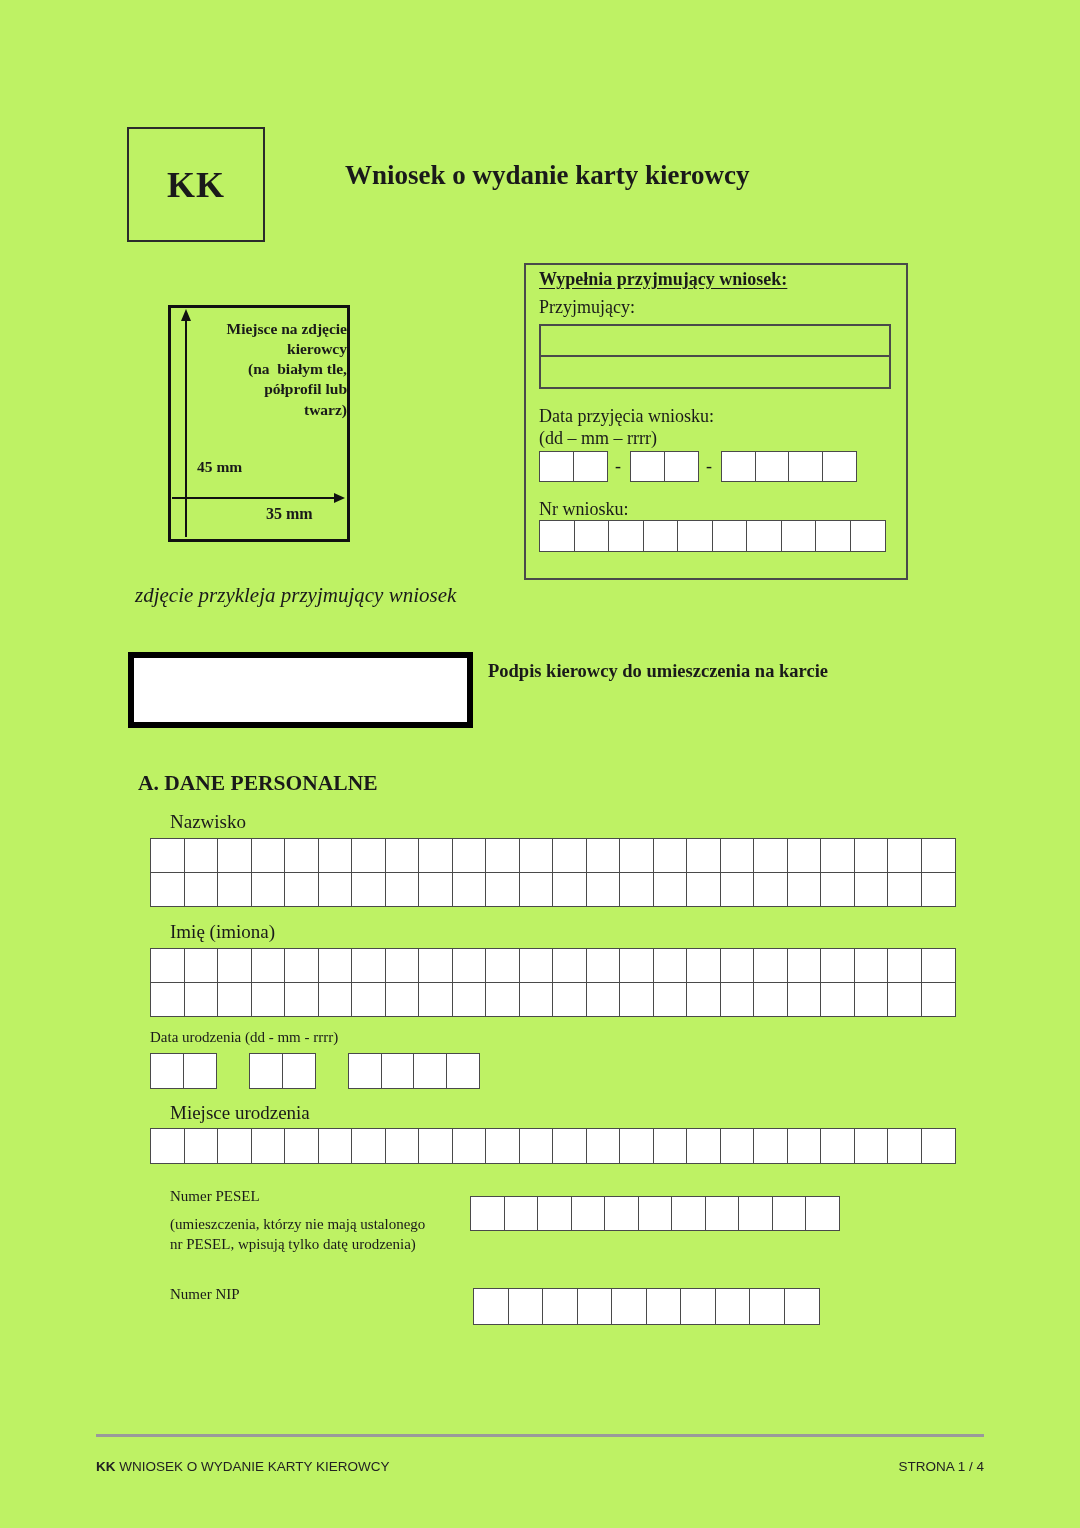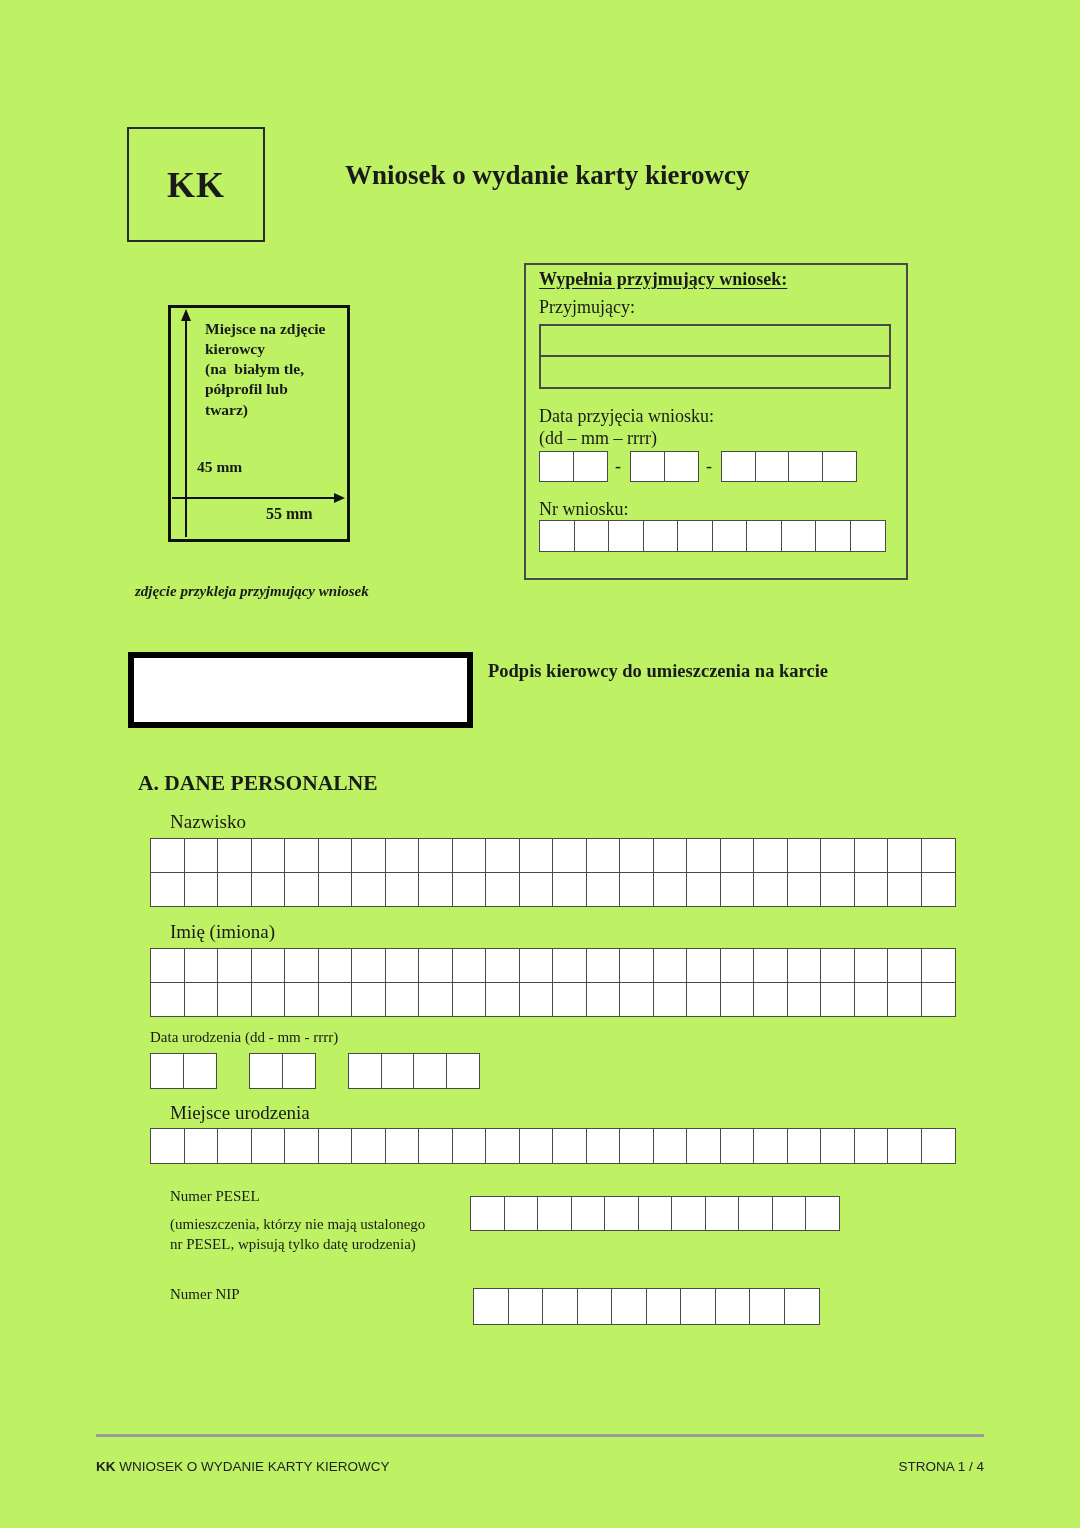--- a/index.html
+++ b/index.html
@@ -20,25 +20,25 @@
   #form-title{left:345px;top:160px;font-size:27px;font-weight:bold;}
 
   
   #photo-box{
     left:168px;top:305px;width:182px;height:237px;
     border:3px solid #111;box-sizing:border-box;
   }
   #photo-arrows{position:absolute;left:0;top:0;width:100%;height:100%;}
   #photo-caption{
     position:absolute;left:34px;top:11px;width:142px;
-    font-size:15.5px;font-weight:bold;line-height:1.3;white-space:pre-wrap;
+    font-size:15.5px;font-weight:bold;line-height:1.3;white-space:pre-wrap;text-align:right;
   }
   #photo-height-label{position:absolute;left:26px;top:150px;font-size:15.5px;font-weight:bold;}
   #photo-width-label{position:absolute;left:95px;top:197px;font-size:16px;font-weight:bold;}
-  #photo-note{left:135px;top:583px;font-size:15px;font-weight:bold;font-style:italic;}
+  #photo-note{left:135px;top:583px;font-size:21px;font-weight:normal;font-style:italic;}
 
   
   #office-box{
     left:524px;top:263px;width:384px;height:317px;
     border:2px solid #4a4a4a;box-sizing:border-box;
   }
   #office-heading{
     position:absolute;left:13px;top:4px;font-size:18px;font-weight:bold;
     text-decoration:underline;text-underline-offset:3px;
   }
@@ -129,21 +129,21 @@
       <polygon points="15,1 10,13 20,13" fill="#111"></polygon>
       <line x1="1" y1="190" x2="167" y2="190" stroke="#111" stroke-width="2"></line>
       <polygon points="174,190 163,185 163,195" fill="#111"></polygon>
     </svg>
     <div id="photo-caption">Miejsce na zdjęcie
 kierowcy
 (na  białym tle,
 półprofil lub
 twarz)</div>
     <div id="photo-height-label">45 mm</div>
-    <div id="photo-width-label">55 mm</div>
+    <div id="photo-width-label">35 mm</div>
   </div>
   <div class="abs" id="photo-note">zdjęcie przykleja przyjmujący wniosek</div>
 
   <div class="abs" id="office-box">
     <div id="office-heading">Wypełnia przyjmujący wniosek:</div>
     <div id="office-receiver-label">Przyjmujący:</div>
     <div id="office-receiver-lines">
       <div class="half"></div>
       <div class="half"></div>
     </div>

